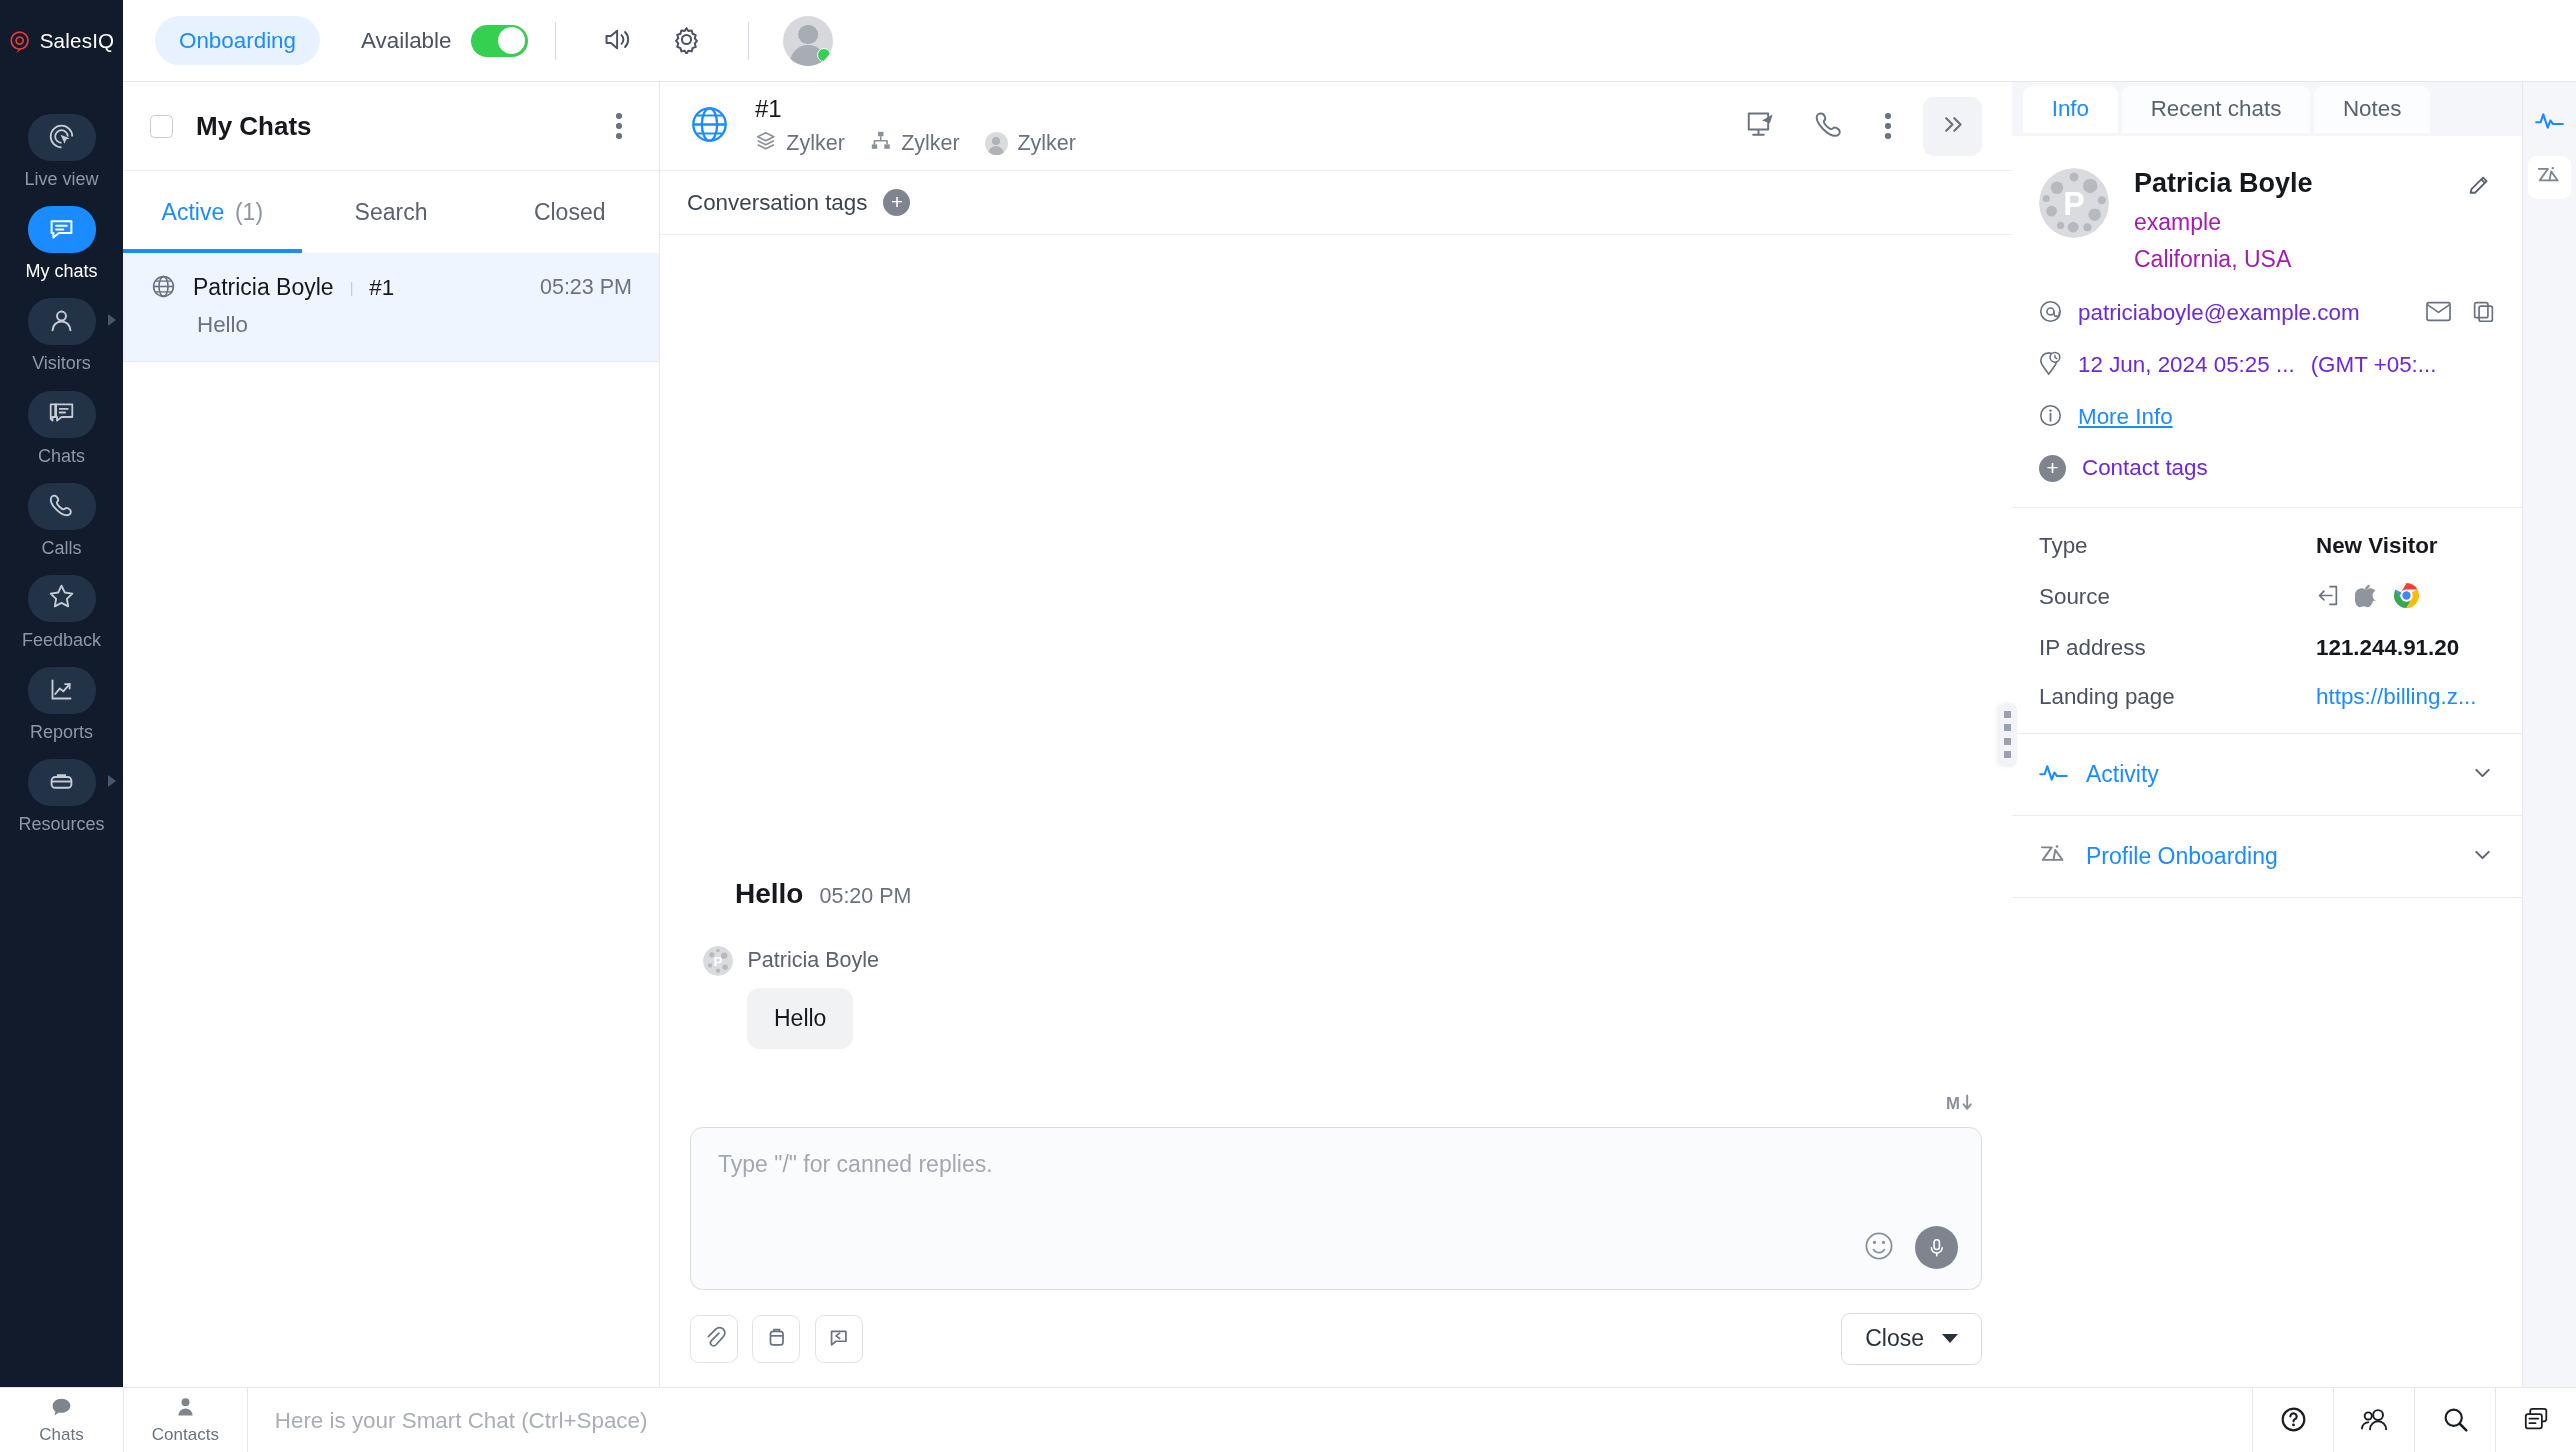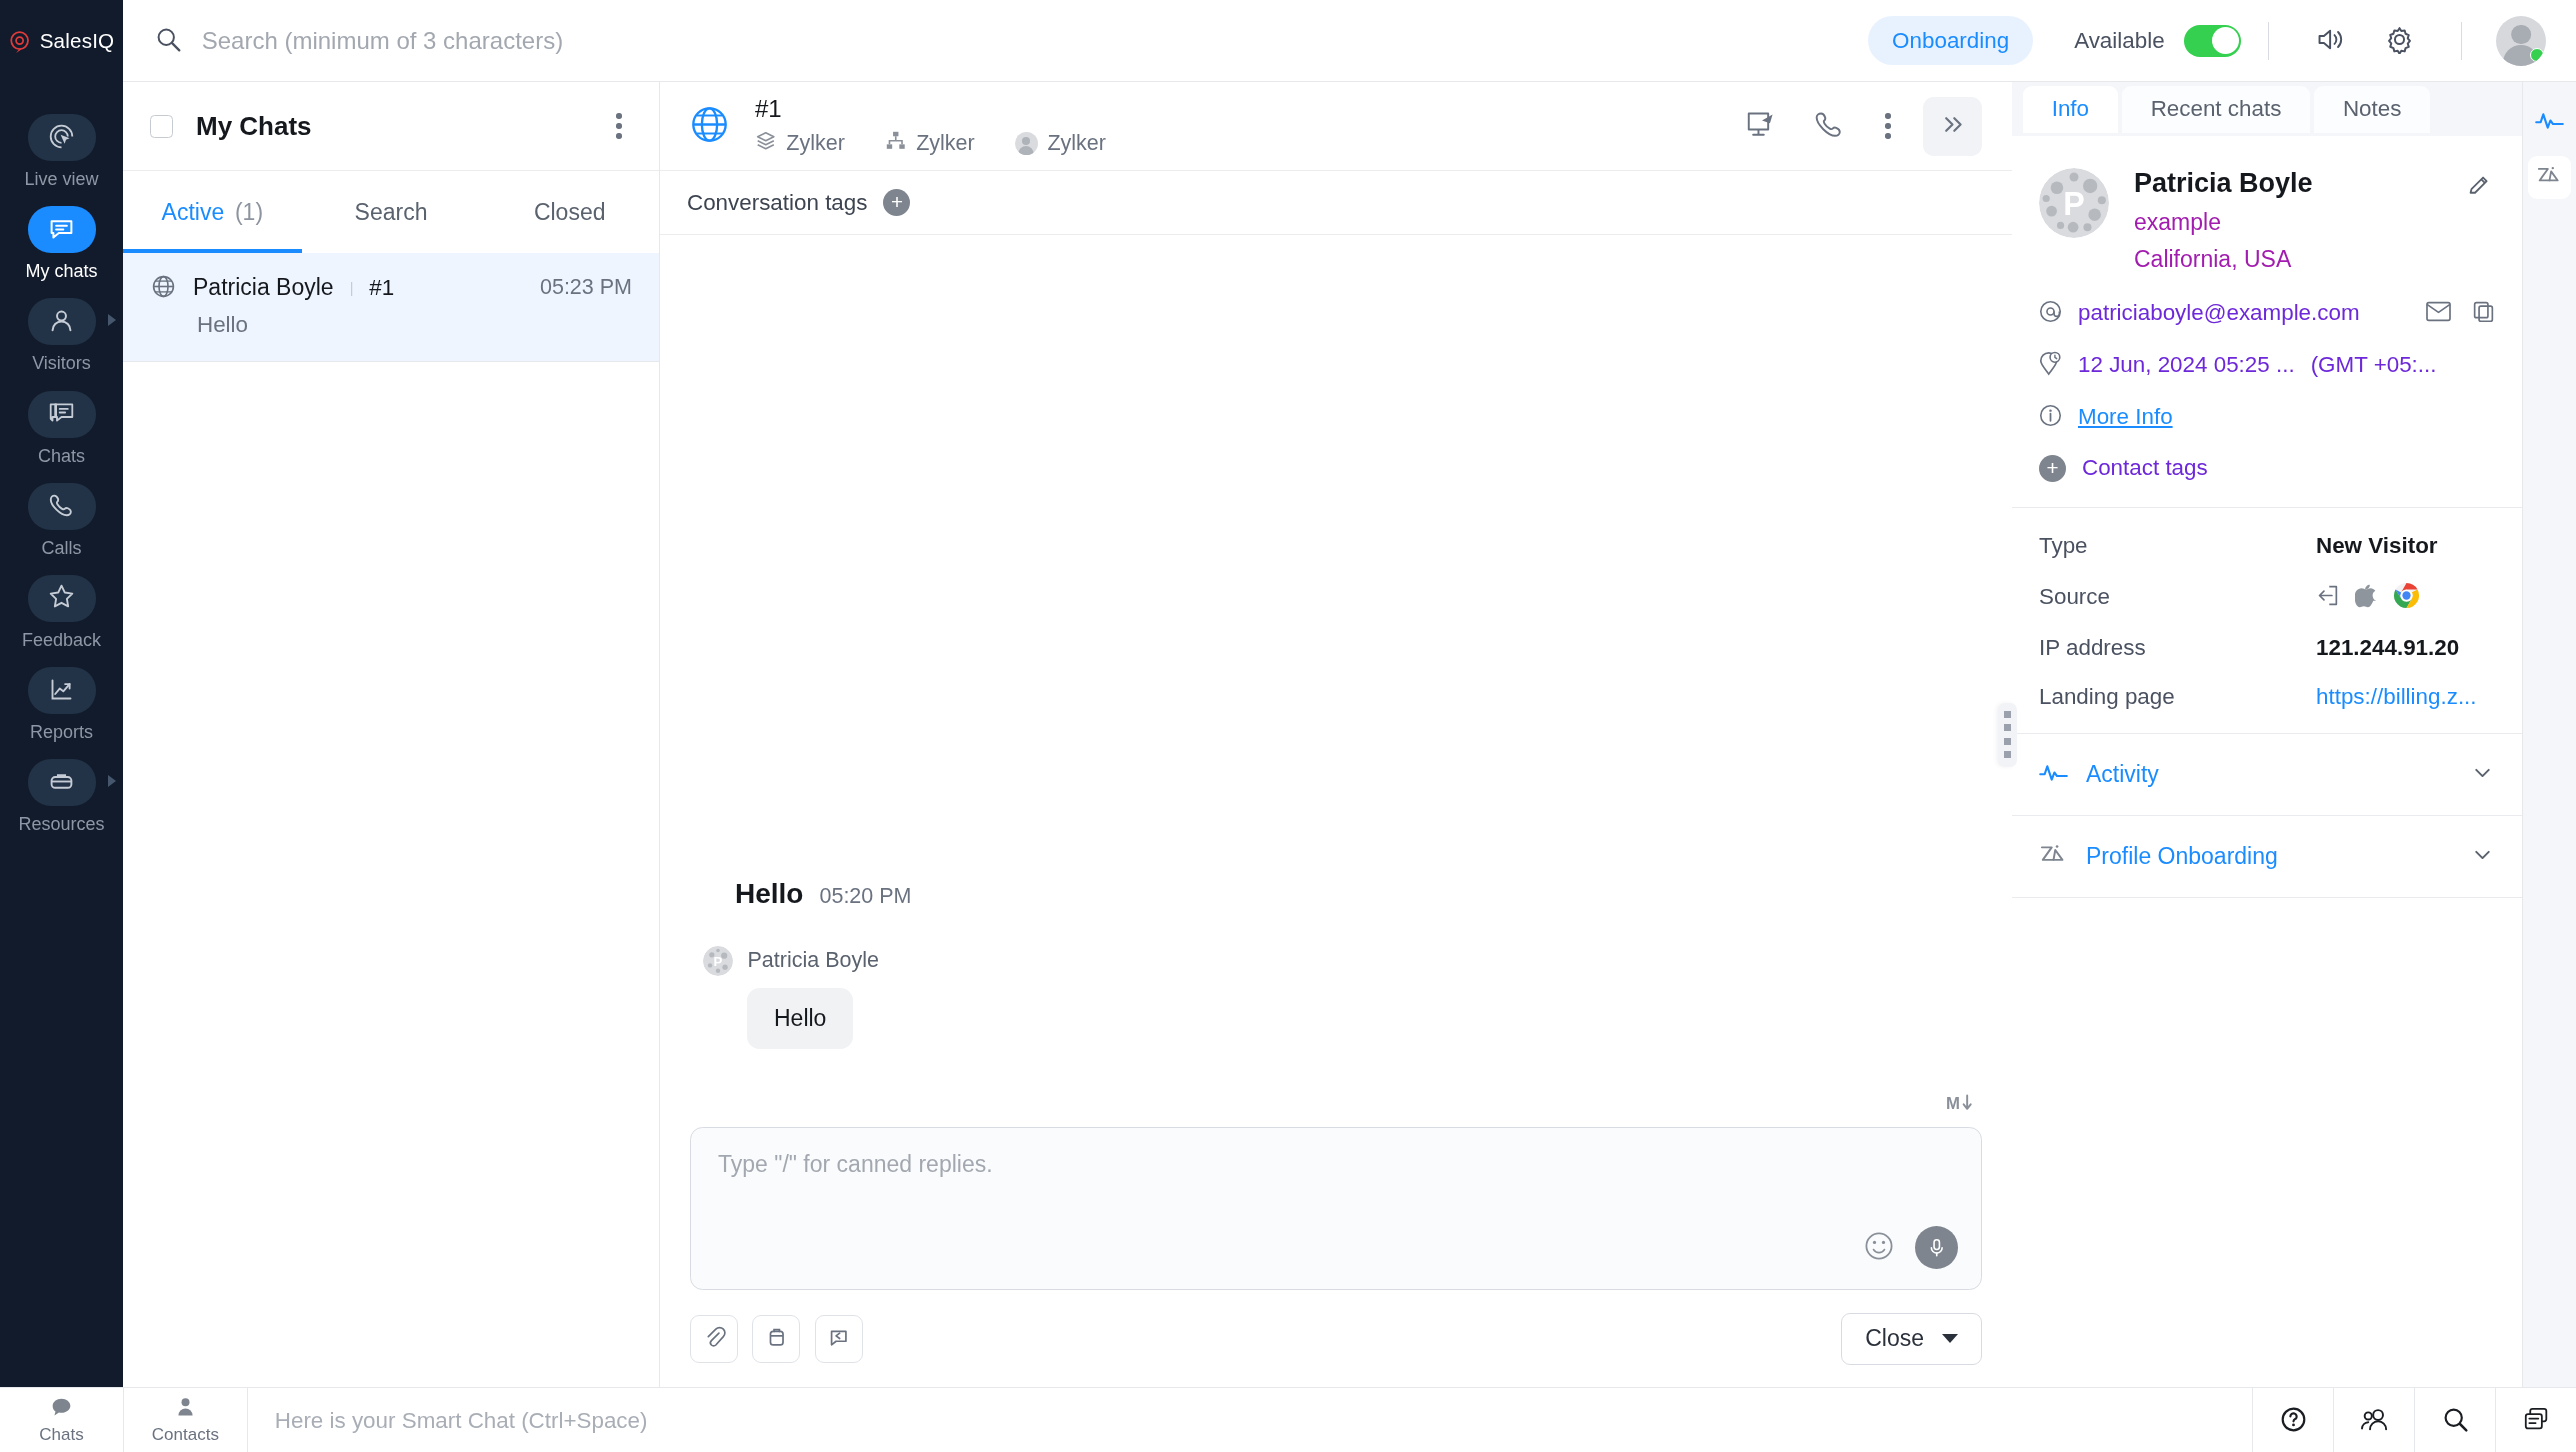--- a/index.html
+++ b/index.html
@@ -105,21 +105,21 @@
   .chat-time { margin-left: auto; font-size: 21.5px; color: #6a7280; }
   .chat-prev { font-size: 22.4px; color: #6a7280; margin-left: 47px; }
 
   
   .conv { flex: 1; display: flex; flex-direction: column; background: #fff; min-width: 0; }
   .conv-head { height: 89px; display: flex; align-items: center; padding: 0 30px 0 27px;
     border-bottom: 0.9px solid #ececef; }
   .globe-big { margin-right: 23px; flex: 0 0 auto; }
   .conv-titles { display: flex; flex-direction: column; gap: 7.2px; }
   .conv-id { font-size: 24px; color: #15181d; }
-  .conv-meta { display: flex; align-items: center; gap: 40px; }
+  .conv-meta { display: flex; align-items: center; gap: 25px; }
   .meta-item { display: flex; align-items: center; gap: 9.8px; font-size: 21.5px; color: #6a7280; }
   .meta-av { width: 23px; height: 23px; border-radius: 50%; background: #d9dbdf; position: relative; overflow: hidden; }
   .meta-av i { position: absolute; left: 50%; transform: translateX(-50%); background: #aeb2b9; }
   .meta-av .h { top: 4.5px; width: 8px; height: 8px; border-radius: 50%; }
   .meta-av .b { bottom: -3.6px; width: 15px; height: 12.5px; border-radius: 8px 8px 0 0; }
   .conv-actions { margin-left: auto; display: flex; align-items: center; gap: 0; }
   .act { padding: 0 18px; display: flex; align-items: center; cursor: pointer; }
   .chev-btn { width: 59px; height: 59px; border-radius: 10.7px; background: #f1f3f6;
     display: flex; align-items: center; justify-content: center; margin-left: 9px; cursor: pointer; }
   .tags-bar { height: 64px; display: flex; align-items: center; padding: 0 27px;
@@ -228,29 +228,20 @@
         <svg width="23" height="23" viewBox="0 0 26 26">
           <circle cx="12" cy="12" r="9.5" fill="none" stroke="#e03b3b" stroke-width="2"></circle>
           <circle cx="12" cy="12" r="4" fill="none" stroke="#e03b3b" stroke-width="2"></circle>
           <path d="M12 21 L8 26 L14 22 Z" fill="#e03b3b"></path>
         </svg>
       </span>
       <span class="brand-name">SalesIQ</span>
     </div>
 
     <div class="topbar-right">
-      <div class="search-wrap">
-        <span>
-          <svg width="27" height="27" viewBox="0 0 30 30">
-            <circle cx="12.5" cy="12.5" r="8.5" fill="none" stroke="#4a5160" stroke-width="2.2"></circle>
-            <line x1="19" y1="19" x2="27" y2="27" stroke="#4a5160" stroke-width="2.6" stroke-linecap="round"></line>
-          </svg>
-        </span>
-        <input class="search-input" type="text" placeholder="Search (minimum of 3 characters)" style="">
-      </div>
 
       <div class="onboarding-pill">Onboarding</div>
 
       <div class="avail-wrap">
         <span class="avail-label">Available</span>
         <div class="toggle">
           <div class="knob"></div>
         </div>
       </div>
 

